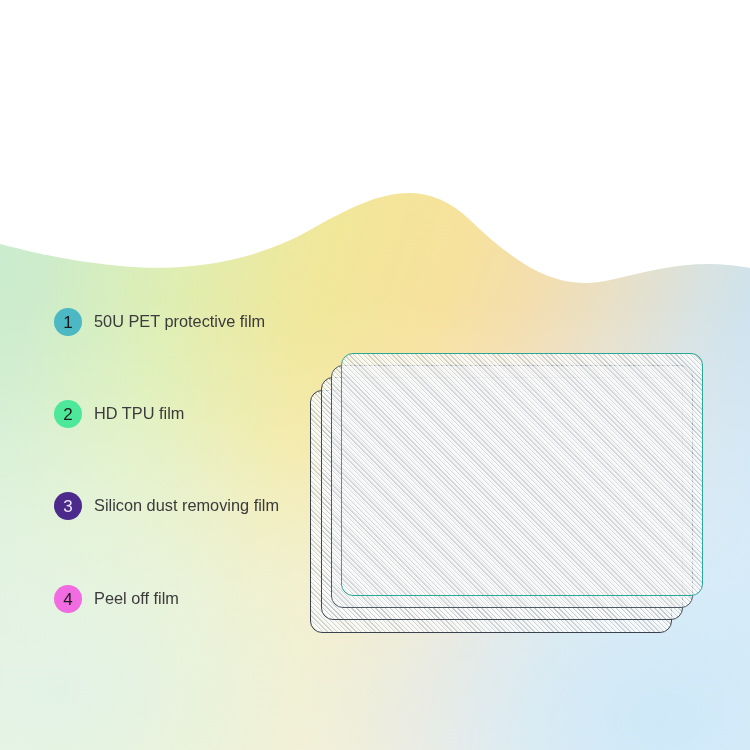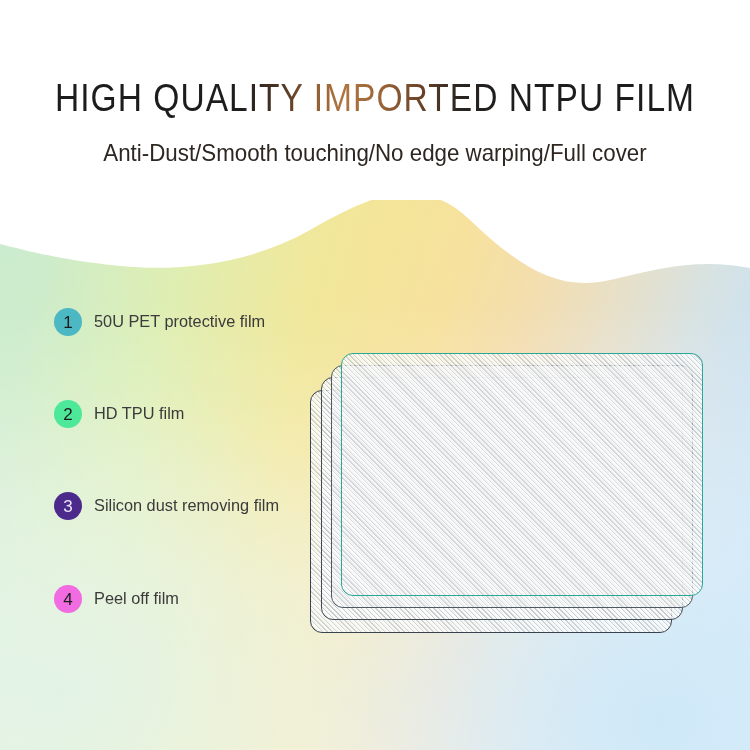--- a/index.html
+++ b/index.html
@@ -203,18 +203,14 @@
   </div>
 
   <svg class="wave-mask" viewBox="0 0 750 300" preserveAspectRatio="none">
     <path d="M0,0 L750,0 L750,268 C700,258 660,268 610,280
              C560,292 520,268 470,220
              C420,172 370,196 310,230
              C250,264 180,272 120,266
              C60,260 24,250 0,244 Z" fill="#ffffff"></path>
   </svg>
 
-  <div class="header">
-    <div class="title">HIGH QUALITY IMPORTED NTPU FILM</div>
-    <div class="subtitle">Anti-Dust/Smooth touching/No edge warping/Full cover</div>
-  </div>
 
 </div>
 
 </body></html>

